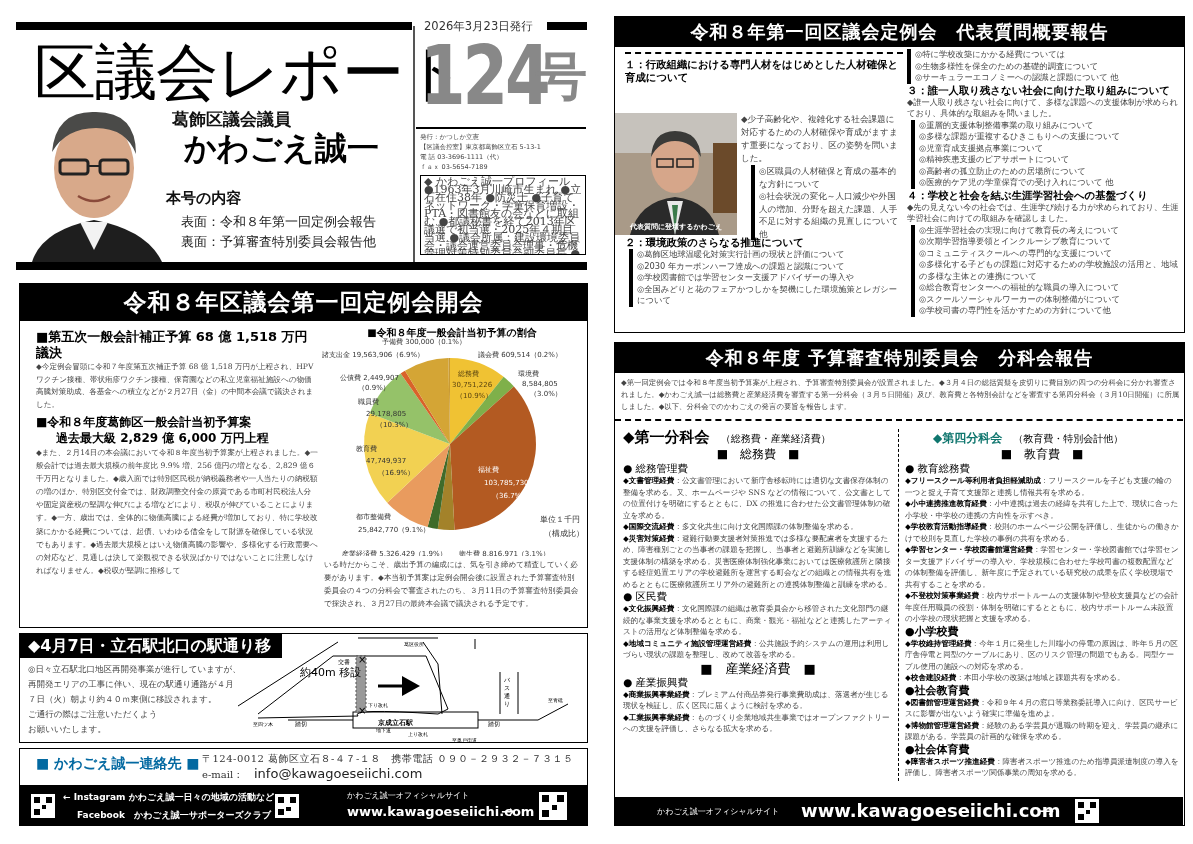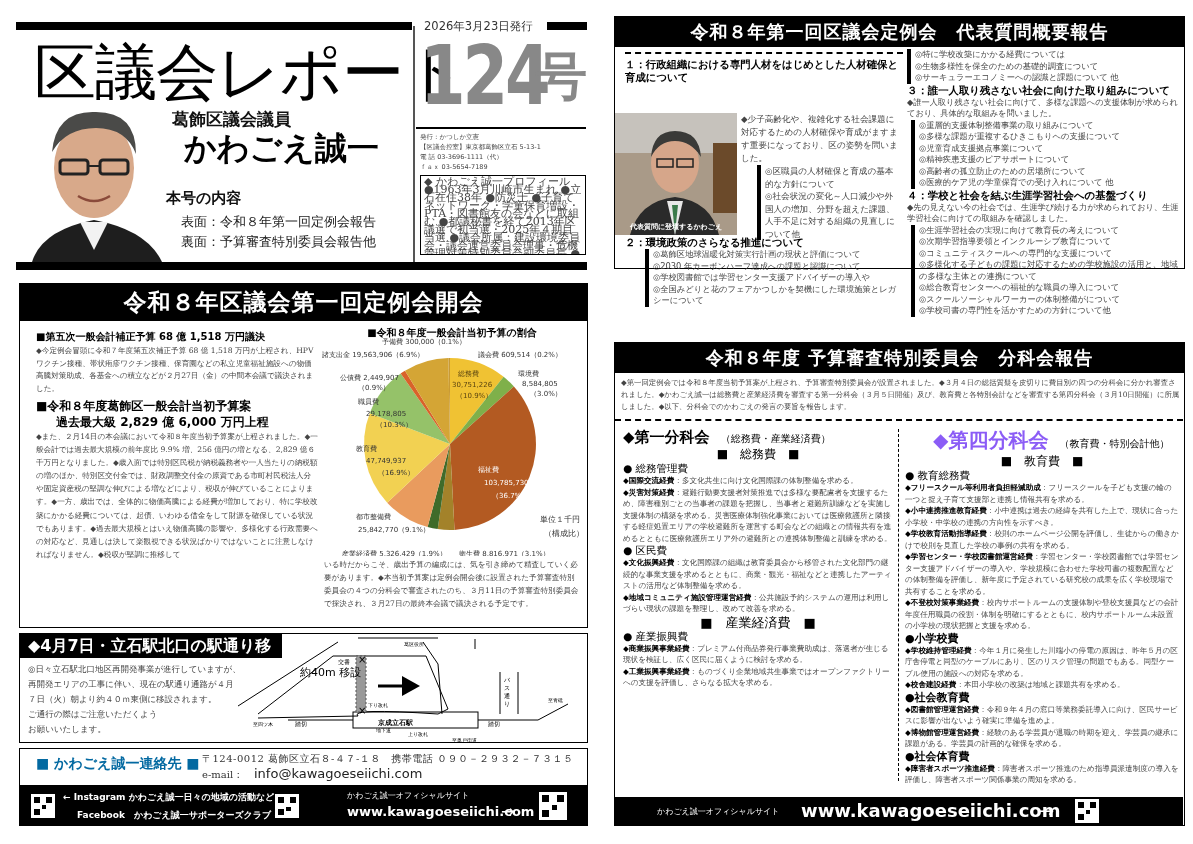--- a/index.html
+++ b/index.html
@@ -67,21 +67,21 @@
   <div class="abs sans" style="left:166px;top:189px;font-size:15px;font-weight:bold;color:#111">本号の内容</div>
   <div class="abs sans" style="left:181px;top:212px;font-size:13px;color:#222;line-height:20px">
     <div>表面：令和８年第一回定例会報告</div>
     <div>裏面：予算審査特別委員会報告他</div>
   </div>
   <div class="abs bar" style="left:16px;top:262px;width:571px;height:8px"></div>
 
   <div class="box" style="left:19px;top:283px;width:569px;height:345px">
     <div class="hdrbar" style="height:37px;font-size:23px;line-height:37px;letter-spacing:1px">令和８年区議会第一回定例会開会</div>
     <div class="abs" style="left:16px;top:43px;width:282px">
-      <div class="subhead" style="font-size:10px;line-height:16px;margin-top:2px">■第五次一般会計補正予算 68 億 1,518 万円議決</div>
+      <div class="subhead" style="font-size:13px;line-height:16px;margin-top:2px">■第五次一般会計補正予算 68 億 1,518 万円議決</div>
       <div class="body9" style="font-size:7.6px;line-height:12.5px">◆今定例会冒頭に令和７年度第五次補正予算 68 億 1,518 万円が上程され、HPV ワクチン接種、帯状疱疹ワクチン接種、保育園などの私立児童福祉施設への物価高騰対策助成、各基金への積立などが２月27日（金）の中間本会議で議決されました。</div>
       <div class="subhead" style="font-size:12px;line-height:16px;margin-top:3px">■令和８年度葛飾区一般会計当初予算案</div>
       <div class="subhead" style="font-size:12px;line-height:16px;padding-left:20px">過去最大級 2,829 億 6,000 万円上程</div>
       <div class="body9" style="font-size:7.6px;line-height:13.1px">◆また、２月14日の本会議において令和８年度当初予算案が上程されました。◆一般会計では過去最大規模の前年度比 9.9% 増、256 億円の増となる、2,829 億６千万円となりました。◆歳入面では特別区民税が納税義務者や一人当たりの納税額の増のほか、特別区交付金では、財政調整交付金の原資である市町村民税法人分や固定資産税の堅調な伸びによる増などにより、税収が伸びていることによります。◆一方、歳出では、全体的に物価高騰による経費が増加しており、特に学校改築にかかる経費については、起債、いわゆる借金をして財源を確保している状況でもあります。◆過去最大規模とはいえ物価高騰の影響や、多様化する行政需要への対応など、見通しは決して楽観視できる状況ばかりではないことに注意しなければなりません。◆税収が堅調に推移して</div>
     </div>
 
     <div class="abs" style="left:298px;top:40px;width:268px;height:232px">
       <div class="sans" style="text-align:center;font-size:10px;font-weight:bold;color:#000;margin-top:2px">■令和８年度一般会計当初予算の割合</div>
       <svg class="abs" style="left:0;top:0" width="268" height="232" viewBox="0 0 268 232">
         <g transform="translate(132,120)">
@@ -212,21 +212,21 @@
         <i style="left:2px;top:2px;width:7px;height:7px"></i>
         <i style="right:2px;top:2px;width:7px;height:7px"></i>
         <i style="left:2px;bottom:2px;width:7px;height:7px"></i>
         <i style="left:12px;top:12px;width:5px;height:5px"></i>
       </div>
   </div>
 </div>
 
 <div>
 
-  <div class="box" style="left:614px;top:16px;width:571px;height:253px">
+  <div class="box" style="left:614px;top:16px;width:571px;height:317px">
     <div class="hdrbar" style="height:30px;font-size:18px;line-height:30px;letter-spacing:1px">令和８年第一回区議会定例会　代表質問概要報告</div>
 
     <div class="abs" style="left:10px;top:32px;width:278px">
       <div class="dashline" style="margin:3px 0 4px"></div>
       <div class="qhead">１：行政組織における専門人材をはじめとした人材確保と育成について</div>
     </div>
 
     <div class="abs photo" style="left:0;top:96px;width:122px;height:122px">
       <svg width="122" height="122" viewBox="0 0 122 122">
         <rect width="122" height="122" fill="#a99a88"></rect>
@@ -238,29 +238,29 @@
         <ellipse cx="60" cy="50" rx="24" ry="30" fill="#d6a68a"></ellipse>
         <path d="M36 44 Q38 18 60 18 Q84 18 86 44 Q76 28 60 28 Q44 28 36 44Z" fill="#3a3a38"></path>
         <rect x="42" y="46" width="16" height="8" fill="none" stroke="#222" stroke-width="1.5"></rect>
         <rect x="62" y="46" width="16" height="8" fill="none" stroke="#222" stroke-width="1.5"></rect>
       </svg>
       <div class="abs sans" style="left:0;bottom:3px;width:122px;text-align:center;font-size:7px;color:#fff;font-weight:bold">代表質問に登壇するかわごえ</div>
     </div>
 
     <div class="abs" style="left:126px;top:96px;width:160px">
       <div class="small" style="font-size:8.6px;line-height:13px">◆少子高齢化や、複雑化する社会課題に対応するための人材確保や育成がますます重要になっており、区の姿勢を問いました。</div>
-      <div class="qlist" style="font-size:8.6px;line-height:12.5px;margin-left:16px">
+      <div class="qlist" style="font-size:8.6px;line-height:12.5px;margin-left:10px">
         <div>◎区職員の人材確保と育成の基本的な方針について</div>
         <div>◎社会状況の変化～人口減少や外国人の増加、分野を超えた課題、人手不足に対する組織の見直しについて他</div>
       </div>
     </div>
 
     <div class="abs" style="left:10px;top:219px;width:278px">
       <div class="qhead">２：環境政策のさらなる推進について</div>
-      <div class="qlist" style="margin-left:20px">
+      <div class="qlist" style="margin-left:4px">
         <div>◎葛飾区地球温暖化対策実行計画の現状と評価について</div>
         <div>◎2030 年カーボンハーフ達成への課題と認識について</div>
         <div>◎学校図書館では学習センター支援アドバイザーの導入や</div>
         <div>◎全国みどりと花のフェアかつしかを契機にした環境施策とレガシーについて</div>
       </div>
     </div>
 
     <div class="abs" style="left:292px;top:32px;width:274px">
       <div class="qlist">
         <div>◎特に学校改築にかかる経費については</div>
@@ -297,34 +297,35 @@
     <div class="abs dashline" style="left:0;top:76px;width:568px"></div>
     <div class="abs" style="left:283px;top:86px;width:0;height:352px;border-left:1.5px dashed #000"></div>
 
     <div class="abs" style="left:8px;top:84px;width:270px">
       <div style="white-space:nowrap">
         <span class="sans" style="font-size:15px;font-weight:bold;color:#000">◆第一分科会</span>
         <span class="sans" style="font-size:10px;color:#000;margin-left:6px">（総務費・産業経済費）</span>
       </div>
       <div class="cat">■　総務費　■</div>
       <div class="subhead" style="font-weight:normal;font-size:10.5px">● 総務管理費</div>
+      <div class="body9"><span class="b">◆文書管理経費</span><span>：公文書管理において新庁舎移転時には適切な文書保存体制の整備を求める。又、ホームページや SNS などの情報について、公文書としての位置付けを明確にするとともに、DX の推進に合わせた公文書管理体制の確立を求める。</span></div>
       <div class="body9"><span class="b">◆国際交流経費</span><span>：多文化共生に向け文化国際課の体制整備を求める。</span></div>
       <div class="body9"><span class="b">◆災害対策経費</span><span>：避難行動要支援者対策推進では多様な要配慮者を支援するため、障害種別ごとの当事者の課題を把握し、当事者と避難所訓練などを実施し支援体制の構築を求める。災害医療体制強化事業においては医療救護所と隣接する軽症処置エリアの学校避難所を運営する町会などの組織との情報共有を進めるとともに医療救護所エリア外の避難所との連携体制整備と訓練を求める。</span></div>
       <div class="subhead" style="font-weight:normal;font-size:10.5px">● 区民費</div>
       <div class="body9"><span class="b">◆文化振興経費</span><span>：文化国際課の組織は教育委員会から移管された文化部門の継続的な事業支援を求めるとともに、商業・観光・福祉などと連携したアーティストの活用など体制整備を求める。</span></div>
       <div class="body9"><span class="b">◆地域コミュニティ施設管理運営経費</span><span>：公共施設予約システムの運用は利用しづらい現状の課題を整理し、改めて改善を求める。</span></div>
       <div class="cat" style="font-size:13px">■　産業経済費　■</div>
       <div class="subhead" style="font-weight:normal;font-size:10.5px">● 産業振興費</div>
       <div class="body9"><span class="b">◆商業振興事業経費</span><span>：プレミアム付商品券発行事業費助成は、落選者が生じる現状を検証し、広く区民に届くように検討を求める。</span></div>
       <div class="body9"><span class="b">◆工業振興事業経費</span><span>：ものづくり企業地域共生事業ではオープンファクトリーへの支援を評価し、さらなる拡大を求める。</span></div>
     </div>
 
     <div class="abs" style="left:290px;top:84px;width:274px">
       <div style="white-space:nowrap;padding-left:28px">
-        <span class="sans" style="font-size:20px;font-weight:bold;color:#8b5cf6">◆第四分科会</span>
+        <span class="sans" style="font-size:12px;font-weight:bold;color:#0f766e">◆第四分科会</span>
         <span class="sans" style="font-size:10px;color:#000;margin-left:6px">（教育費・特別会計他）</span>
       </div>
       <div class="cat">■　教育費　■</div>
       <div class="subhead" style="font-weight:normal;font-size:10.5px">● 教育総務費</div>
       <div class="body9"><span class="b">◆フリースクール等利用者負担軽減助成</span><span>：フリースクールを子ども支援の輪の一つと捉え子育て支援部と連携し情報共有を求める。</span></div>
       <div class="body9"><span class="b">◆小中連携推進教育経費</span><span>：小中連携は過去の経緯を共有した上で、現状に合った小学校・中学校の連携の方向性を示すべき。</span></div>
       <div class="body9"><span class="b">◆学校教育活動指導経費</span><span>：校則のホームページ公開を評価し、生徒からの働きかけで校則を見直した学校の事例の共有を求める。</span></div>
       <div class="body9"><span class="b">◆学習センター・学校図書館運営経費</span><span>：学習センター・学校図書館では学習センター支援アドバイザーの導入や、学校規模に合わせた学校司書の複数配置などの体制整備を評価し、新年度に予定されている研究校の成果を広く学校現場で共有することを求める。</span></div>
       <div class="body9"><span class="b">◆不登校対策事業経費</span><span>：校内サポートルームの支援体制や登校支援員などの会計年度任用職員の役割・体制を明確にするとともに、校内サポートルーム未設置の小学校の現状把握と支援を求める。</span></div>
       <div class="subhead" style="font-size:11px">●小学校費</div>

